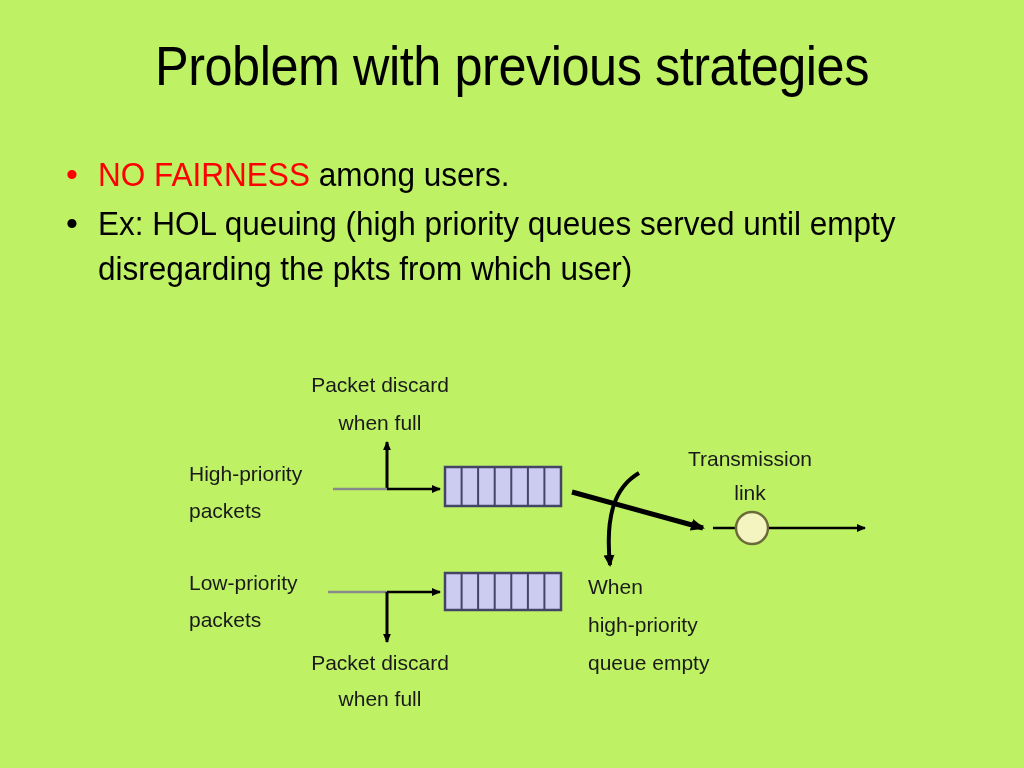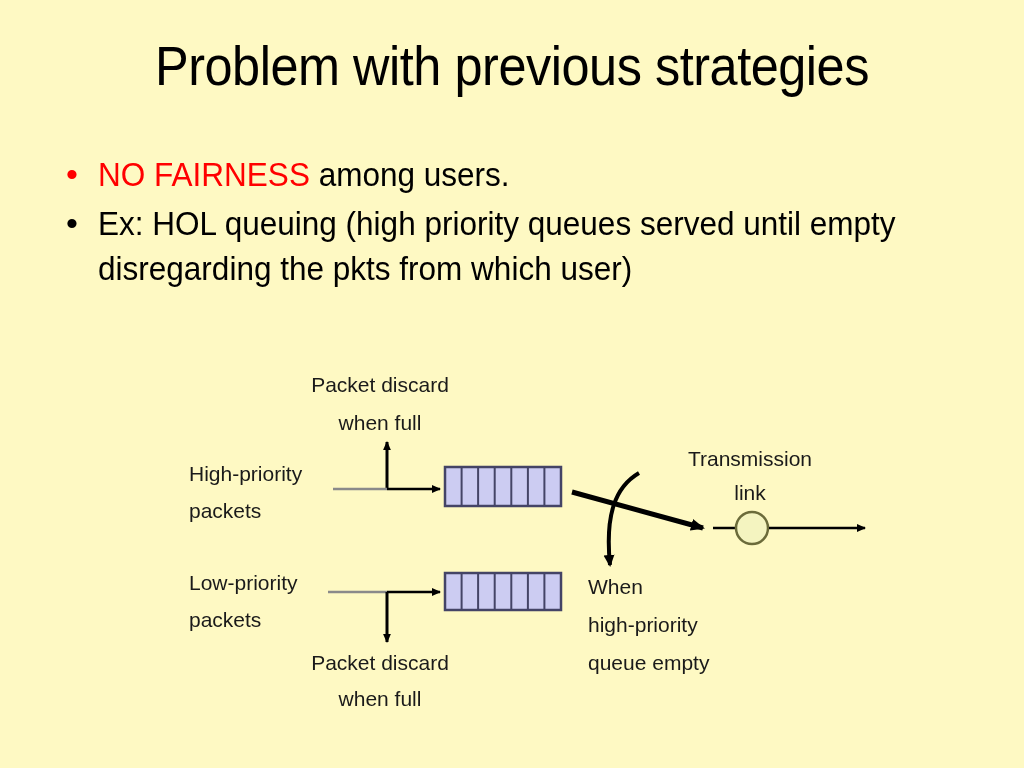--- a/index.html
+++ b/index.html
@@ -15,21 +15,21 @@
     font-family: "Liberation Sans", sans-serif;
     color: #000000;
     position: relative;
   }
 
   #slide {
     position: absolute;
     left: 0; top: 0;
     width: 1024px;
     height: 768px;
-    background: #fef9c3;
+    background: #bef264;
   }
 
   
   #slide-title {
     position: absolute;
     left: 0;
     top: 34px;
     width: 1024px;
     text-align: center;
     font-size: 56px;

